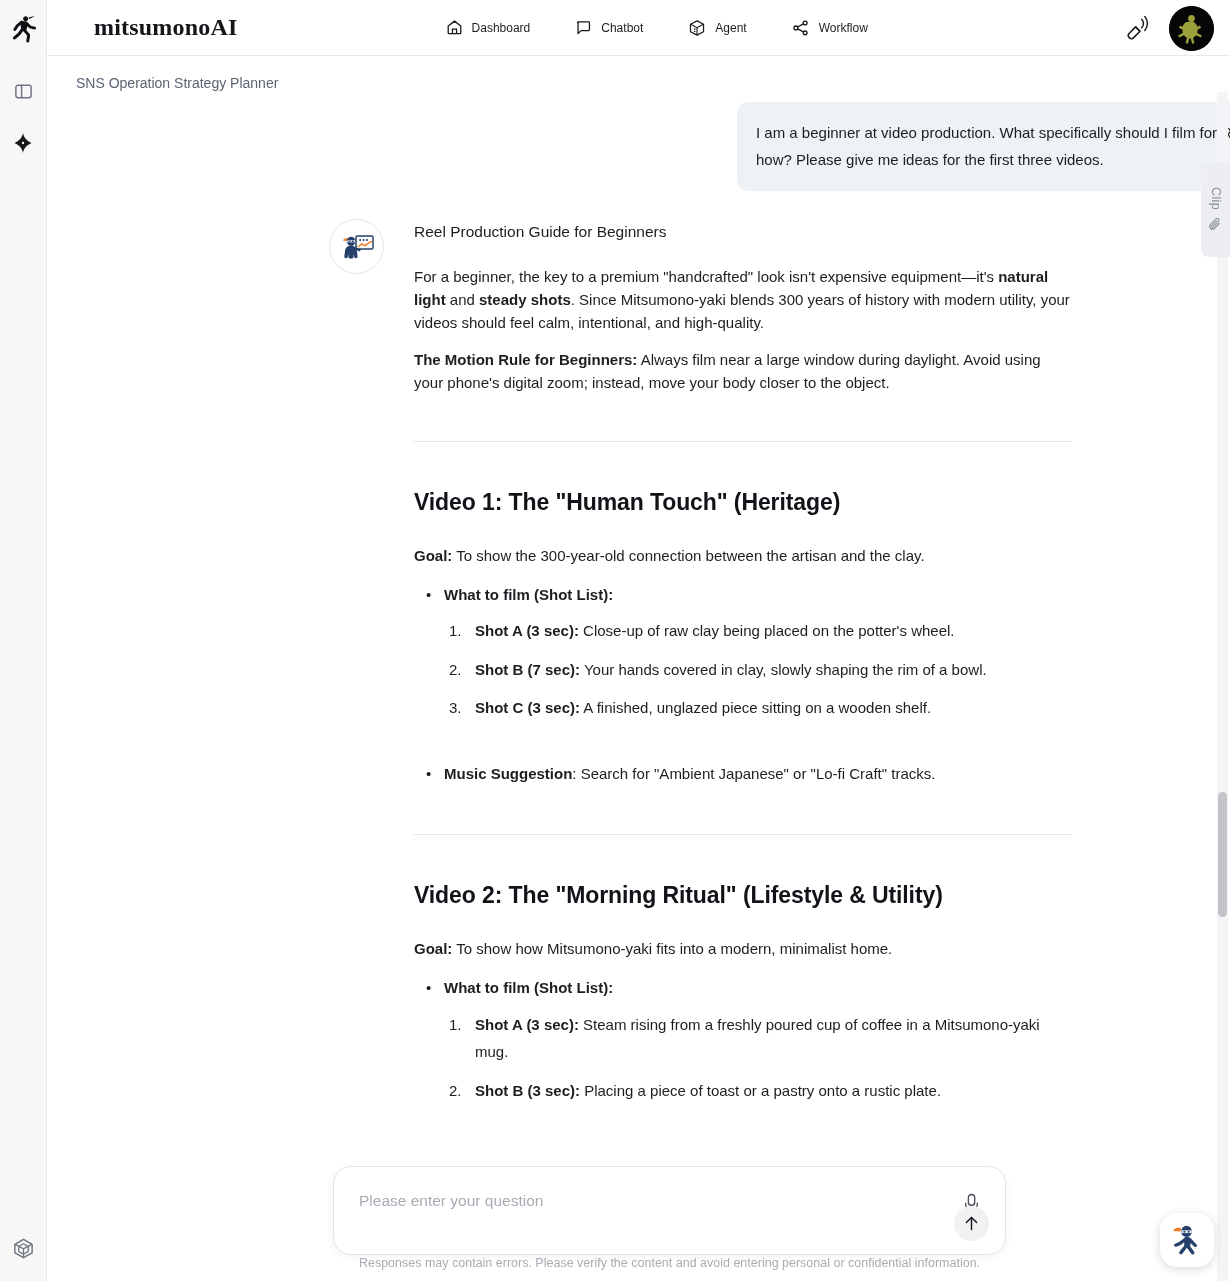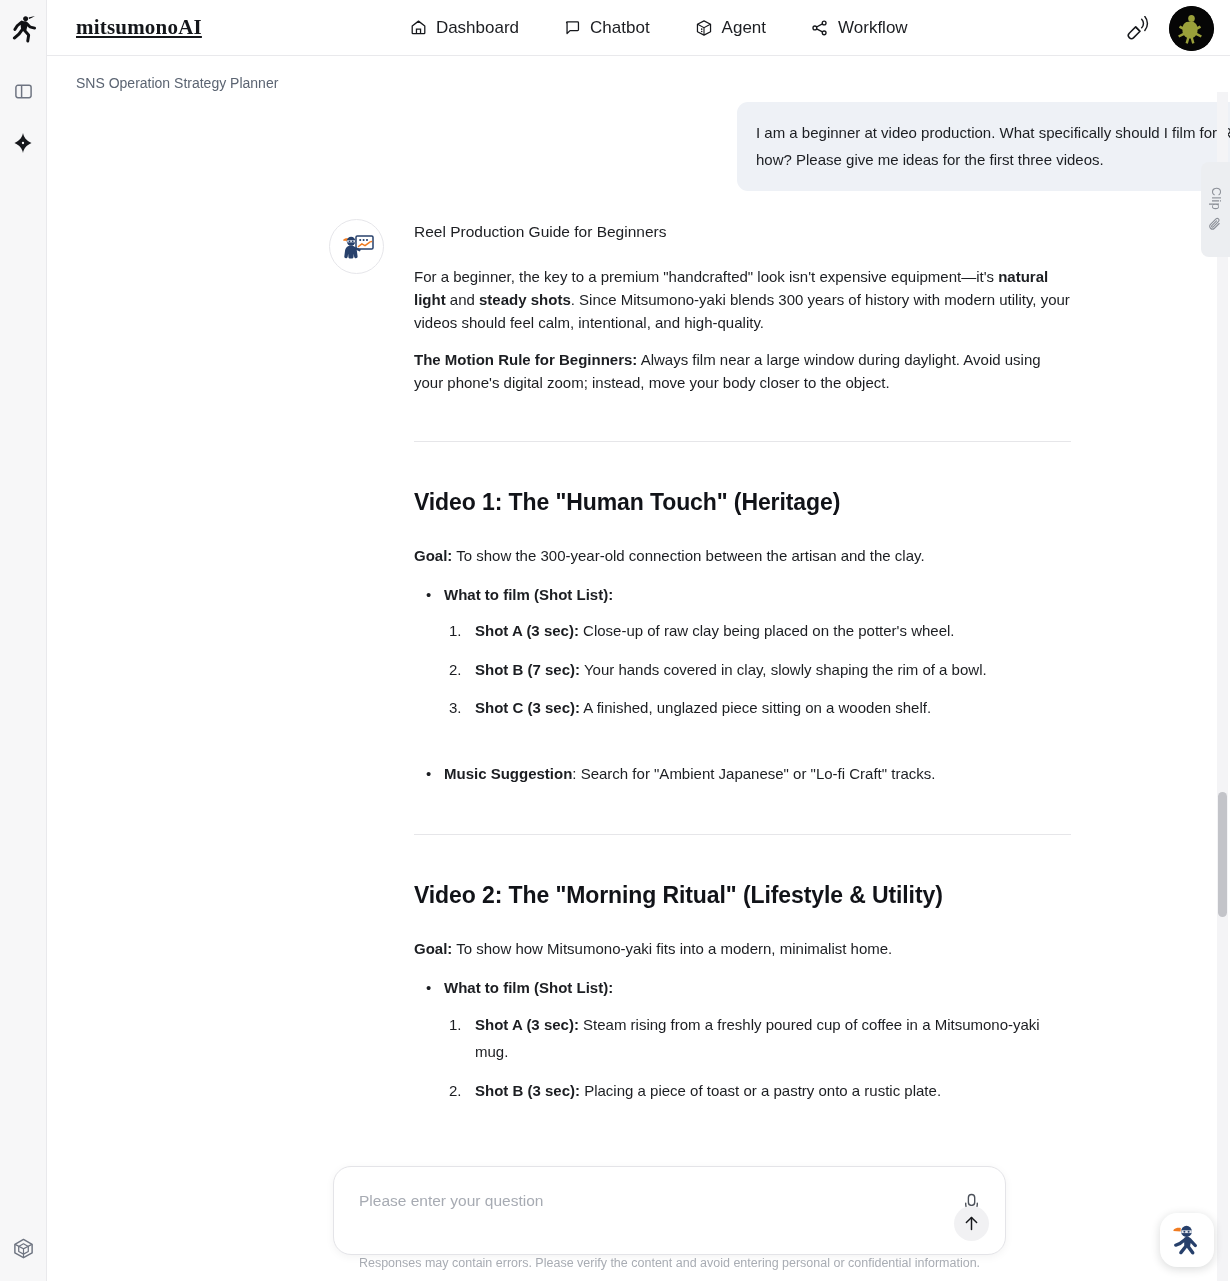--- a/index.html
+++ b/index.html
@@ -44,30 +44,30 @@
   
   .topbar {
     height: 56px; flex: 0 0 56px;
     background: #ffffff;
     border-bottom: 1px solid #e9e9ec;
     display: flex; align-items: center;
     position: relative;
   }
   .brand {
     font-family: "Liberation Serif", serif;
-    font-size: 21px; font-weight: 700; letter-spacing: .2px;
-    color: #14161a; margin-left: 29px; white-space: nowrap; text-decoration: underline;
+    font-size: 24px; font-weight: 700; letter-spacing: .2px;
+    color: #14161a; margin-left: 47px; white-space: nowrap;
   }
   .nav {
     display: flex; align-items: center; gap: 45px;
     margin-left: 208px;
   }
   .nav-item {
     display: flex; align-items: center; gap: 9px;
-    font-size: 17px; color: #1c1e22; cursor: pointer;
+    font-size: 12px; color: #1c1e22; cursor: pointer;
     white-space: nowrap;
   }
   .topbar-right {
     position: absolute; right: 16px; top: 0; height: 56px;
     display: flex; align-items: center; gap: 17px;
   }
   .icon-btn { width: 28px; height: 28px; display: flex; align-items: center; justify-content: center; cursor: pointer; }
   .avatar {
     width: 45px; height: 45px; border-radius: 50%;
     background: #050505; overflow: hidden; cursor: pointer;

